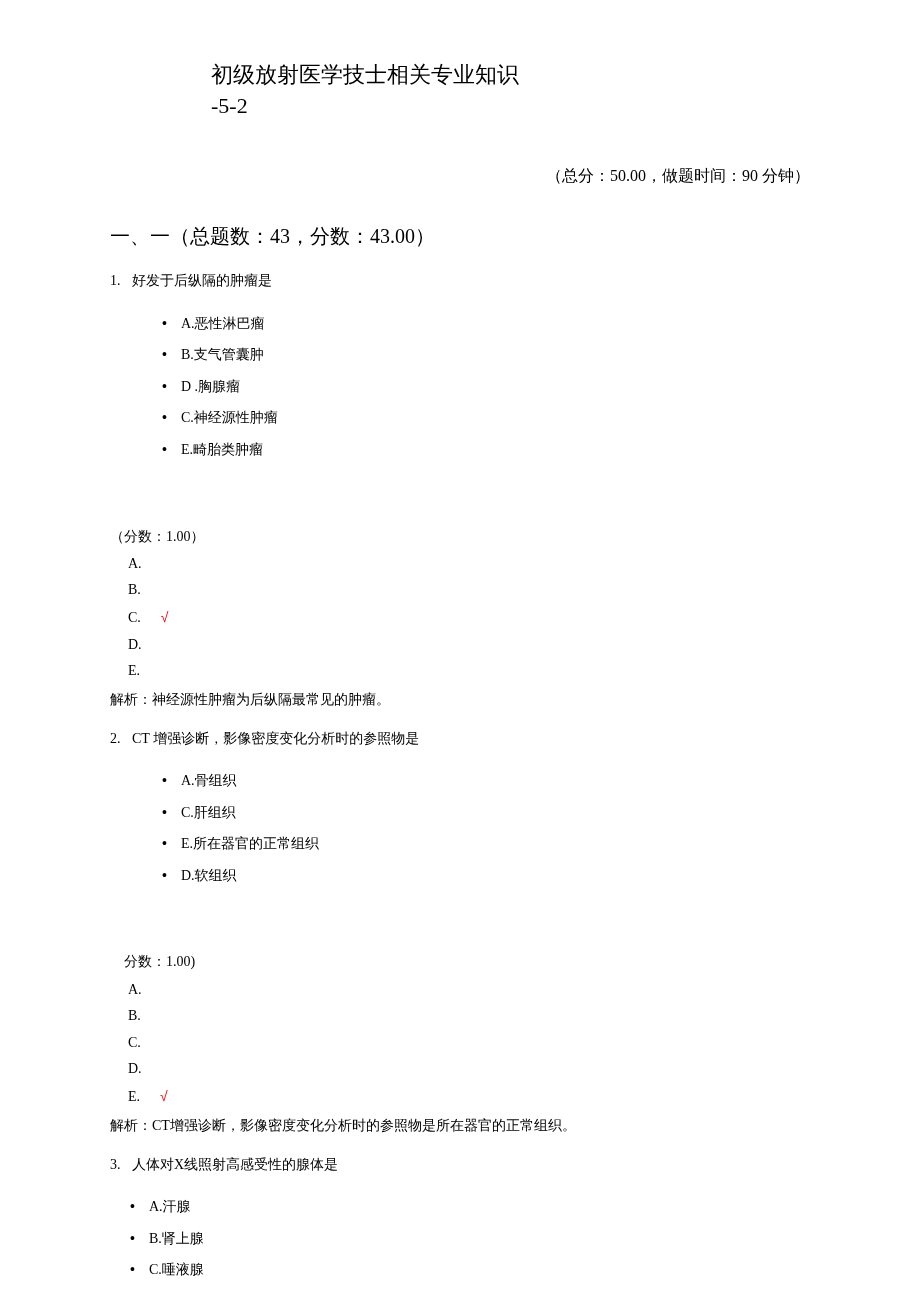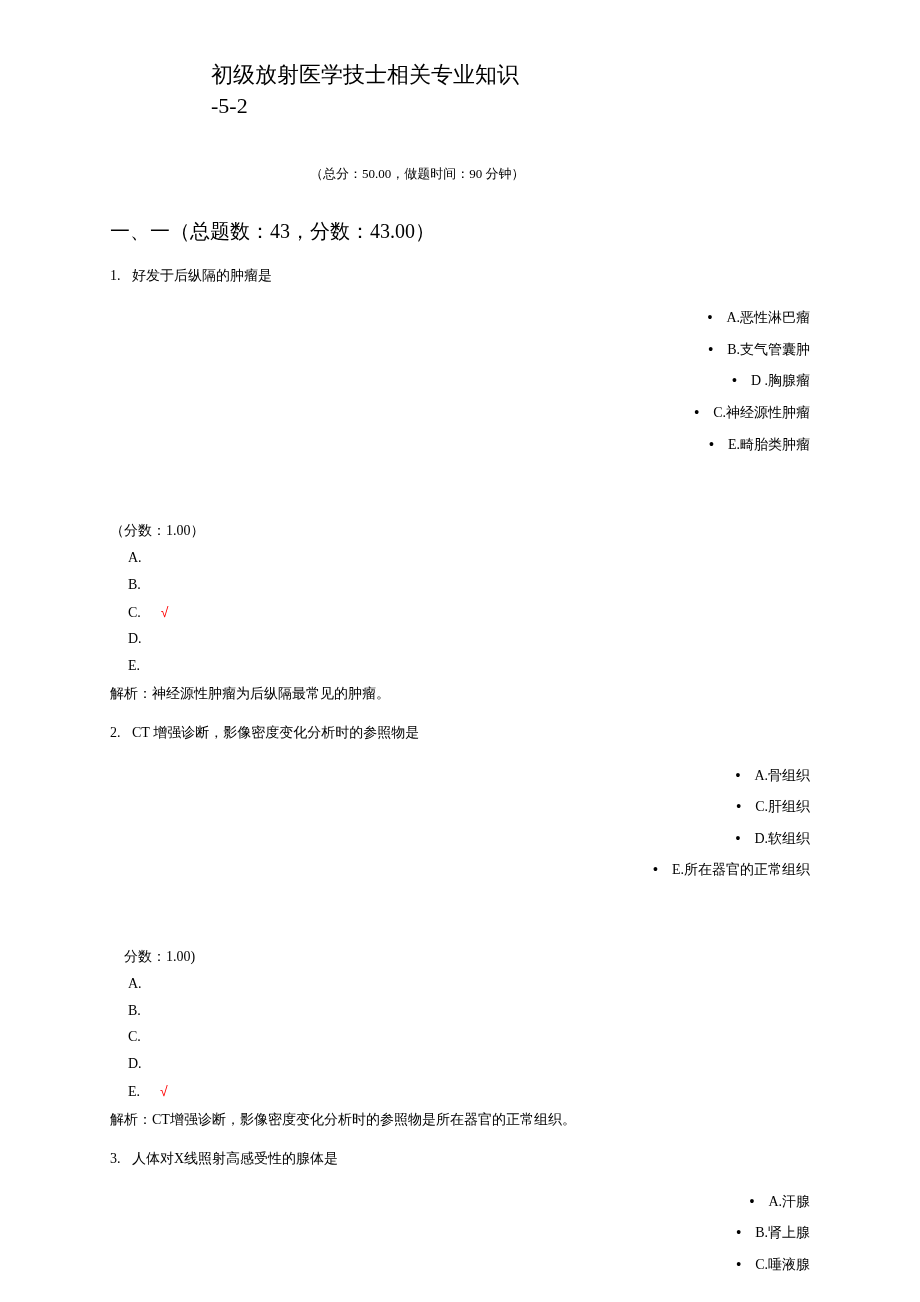--- a/index.html
+++ b/index.html
@@ -16,22 +16,22 @@
       line-height: 1.8;
     }
     .title {
       font-size: 22px;
       font-family: "SimSun", "宋体", serif;
       margin-left: 101px;
       margin-bottom: 4px;
       line-height: 1.4;
     }
     .exam-info {
-      font-size: 13px;
-      text-align: left;
+      font-size: 16px;
+      text-align: right;
       margin-left: 200px;
       margin-bottom: 28px;
       margin-top: 40px;
     }
     .section-header {
       font-size: 20px;
       margin-bottom: 14px;
     }
     .question-block {
       margin-bottom: 6px;
@@ -47,21 +47,20 @@
       margin-left: 8px;
     }
     ul.options {
       list-style: none;
       padding: 0;
       margin: 0 0 60px 52px;
     }
     ul.options li {
       margin-bottom: 4px;
       line-height: 1.9;
-      text-align: right;
     }
     .bullet {
       font-family: Arial, sans-serif;
       margin-right: 14px;
     }
     .score {
       margin-left: 0;
       margin-bottom: 2px;
     }
     .answer-choices {
@@ -120,22 +119,22 @@
 </div>
 
 <div class="question-block">
   <p class="next-q">
     <span class="q-num">2.</span>
     <span class="q-content">CT 增强诊断，影像密度变化分析时的参照物是</span>
   </p>
   <ul class="options">
     <li><span class="bullet">•</span><span>A.骨组织</span></li>
     <li><span class="bullet">•</span><span>C.肝组织</span></li>
+    <li><span class="bullet">•</span><span>E.所在器官的正常组织</span></li>
     <li><span class="bullet">•</span><span>D.软组织</span></li>
-    <li><span class="bullet">•</span><span>E.所在器官的正常组织</span></li>
   </ul>
   <div class="score" style="margin-left:14px;">分数：1.00)</div>
   <div class="answer-choices">
     <div class="answer-row">A.</div>
     <div class="answer-row">B.</div>
     <div class="answer-row">C.</div>
     <div class="answer-row">D.</div>
     <div class="answer-row"><span>E.</span><span class="check">√</span></div>
   </div>
   <div class="explanation">解析：CT增强诊断，影像密度变化分析时的参照物是所在器官的正常组织。</div>

